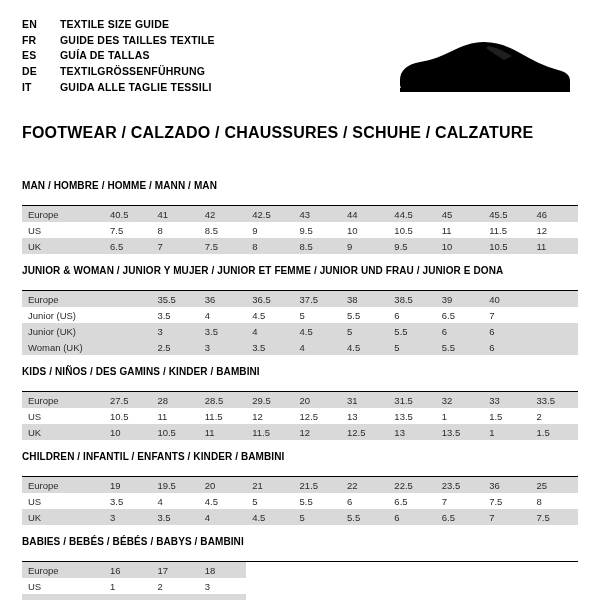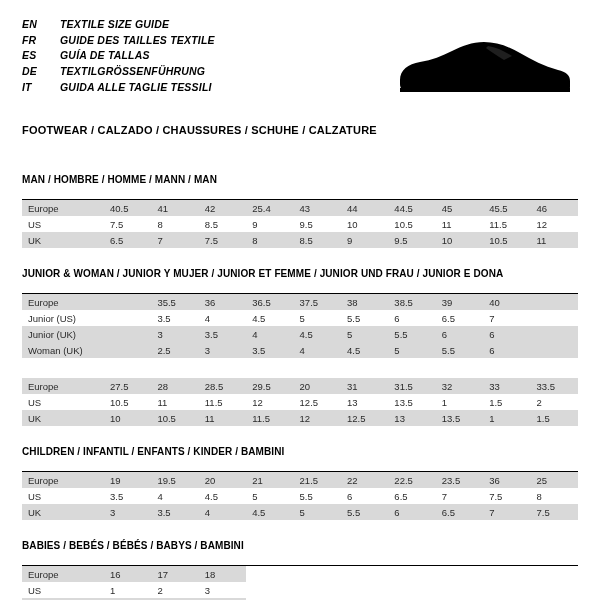--- a/index.html
+++ b/index.html
@@ -29,50 +29,49 @@
   }
   .lang-table {
     border-collapse: collapse;
     font-size: 10.5px;
     line-height: 1.25;
   }
   .lang-table td {
     padding: 0 0 2.5px 0;
     vertical-align: top;
     white-space: nowrap;
-    font-style: italic;
   }
   .lang-code {
     width: 38px;
     font-weight: bold;
     letter-spacing: .2px;
   }
   .lang-title {
     font-weight: bold;
     letter-spacing: .2px;
   }
 
   .shoe {
     position: absolute;
     top: 22px;
     right: 6px;
     width: 180px;
     height: 62px;
   }
 
   .footwear-line {
-    font-size: 11px;
+    font-size: 16px;
     font-weight: bold;
     letter-spacing: .2px;
     margin-top: 14px;
   }
 
   
   .section {
-    margin-top: 20px;
+    margin-top: 11px;
   }
   .section.first {
     margin-top: 38px;
   }
   .section-title {
     font-size: 10px;
     font-weight: bold;
     letter-spacing: .1px;
     padding-bottom: 14px;
     border-bottom: 1px solid #000000;
@@ -144,21 +143,21 @@
   <div id="sections-root">
       <div class="section first">
         <div class="section-title">MAN / HOMBRE / HOMME / MANN / MAN</div>
         <table class="size">
           <tbody>
             <tr class="shaded">
               <td class="label">Europe</td>
               <td>40.5</td>
               <td>41</td>
               <td>42</td>
-              <td>25.4</td>
+              <td>42.5</td>
               <td>43</td>
               <td>44</td>
               <td>44.5</td>
               <td>45</td>
               <td>45.5</td>
               <td>46</td>
             </tr>
             <tr class="">
               <td class="label">US</td>
               <td>7.5</td>
@@ -241,20 +240,21 @@
               <td>4.5</td>
               <td>5</td>
               <td>5.5</td>
               <td>6</td>
               <td class="cell-empty"></td>
             </tr>
           </tbody>
         </table>
       </div>
       <div class="section">
+        <div class="section-title">KIDS / NIÑOS / DES GAMINS / KINDER / BAMBINI</div>
         <table class="size">
           <tbody>
             <tr class="shaded">
               <td class="label">Europe</td>
               <td>27.5</td>
               <td>28</td>
               <td>28.5</td>
               <td>29.5</td>
               <td>20</td>
               <td>31</td>

